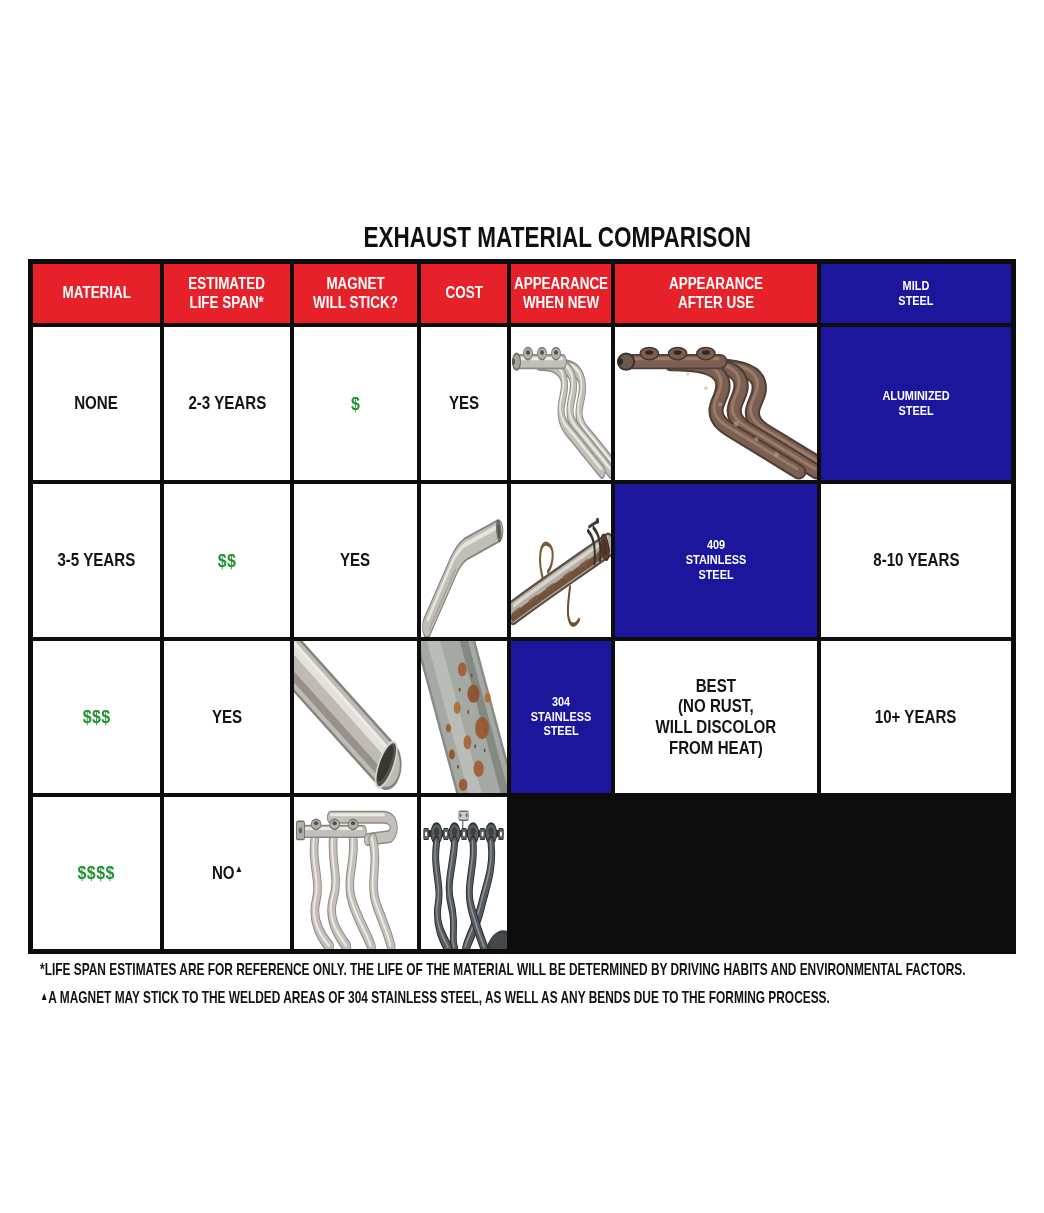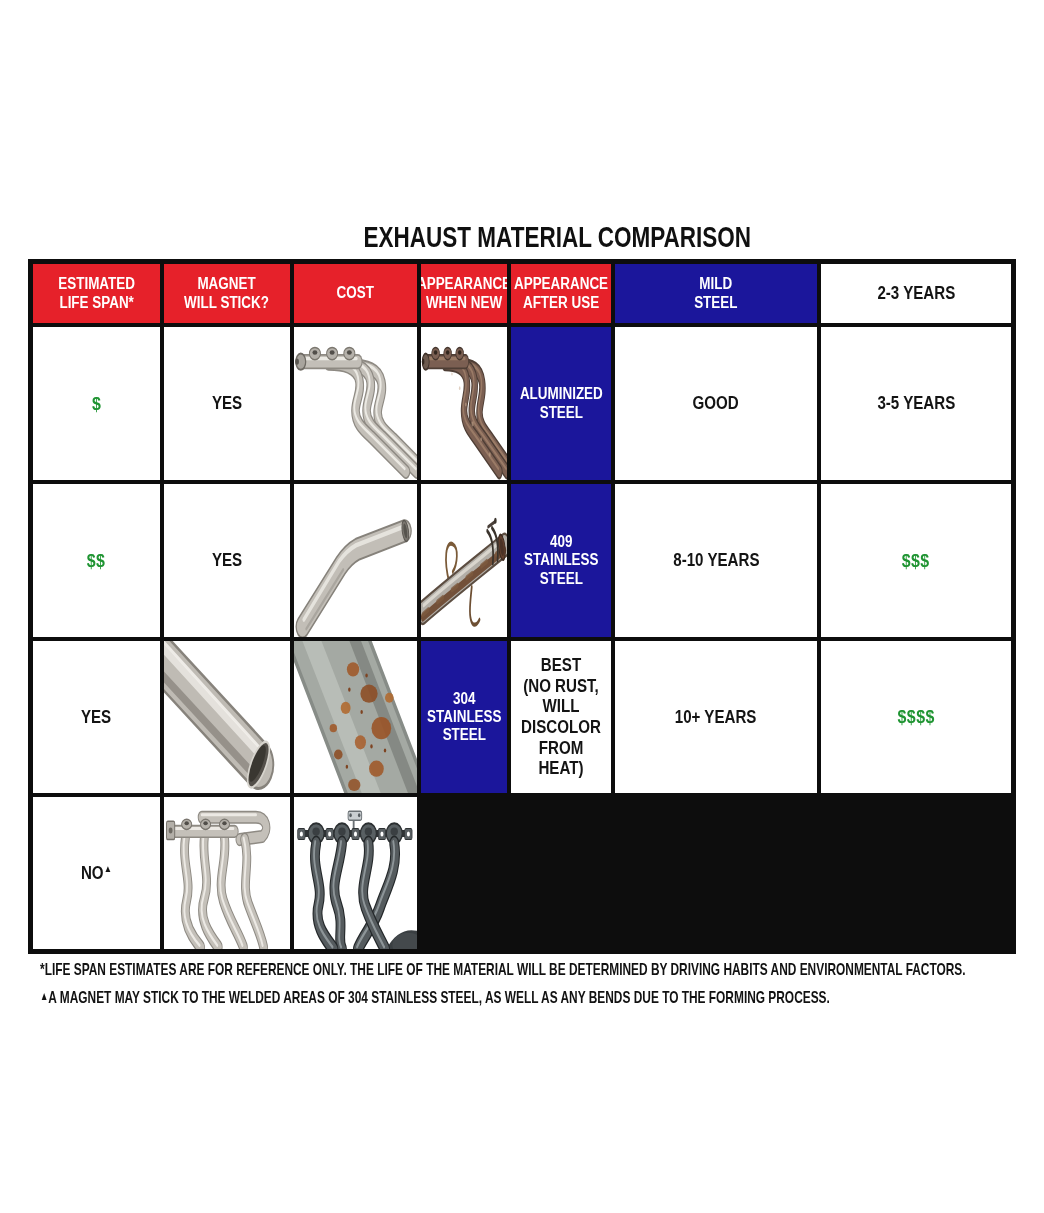--- a/index.html
+++ b/index.html
@@ -9,21 +9,21 @@
         white-space:pre-line;}
   .title{position:absolute;top:220px;left:0;width:100%;text-align:center;font-size:30px;color:#101010;padding-left:35px;}
   .title .cond{transform:scaleX(0.75);}
   .grid{position:absolute;left:28px;top:259px;width:988px;height:695px;box-sizing:border-box;
         background:#0d0d0d;padding:5px;display:grid;gap:4px;
         grid-template-columns:127px 126px 123px 86px 100px 202px 190px;
         grid-template-rows:59px 153px 153px 152px 152px;}
   .cell{background:#ffffff;display:flex;align-items:center;justify-content:center;
         text-align:center;font-size:18px;line-height:1.14;overflow:hidden;}
   .head{background:#e6212a;color:#ffffff;font-size:16px;}
-  .mat{background:#1b169b;color:#ffffff;font-size:16px;}
+  .mat{background:#1b169b;color:#ffffff;font-size:13px;}
   .cost{color:#1f9432;font-size:19px;letter-spacing:.5px;}
   .photo{position:relative;padding:0;}
   .photo svg{position:absolute;left:0;top:0;width:100%;height:100%;}
   .sup{font-size:10px;vertical-align:7px;}
   .footnotes{position:absolute;left:40px;top:957px;width:990px;color:#121212;font-size:17px;line-height:26px;text-align:center;}
   .fn .cond{transform:scaleX(0.7);transform-origin:left center;white-space:nowrap;}
   .fn .marker{display:inline;}
   .fn.small-marker .marker{font-size:12px;vertical-align:3px;}
 </style>
 </head>
@@ -31,20 +31,23 @@
 
 <div class="page">
 
   <div class="title">
     <span class="cond">EXHAUST MATERIAL COMPARISON</span>
   </div>
 
   <div class="grid">
 
     <div class="cell head">
+        <span class="cond">MATERIAL</span>
+      </div>
+    <div class="cell head">
         <span class="cond">ESTIMATED
 LIFE SPAN*</span>
       </div>
     <div class="cell head">
         <span class="cond">MAGNET
 WILL STICK?</span>
       </div>
     <div class="cell head">
         <span class="cond">COST</span>
       </div>
@@ -53,20 +56,23 @@
 WHEN NEW</span>
       </div>
     <div class="cell head">
         <span class="cond">APPEARANCE
 AFTER USE</span>
       </div>
 
     <div class="cell mat">
         <span class="cond">MILD
 STEEL</span>
+      </div>
+    <div class="cell">
+        <span class="cond">NONE</span>
       </div>
     <div class="cell">
         <span class="cond">2-3 YEARS</span>
       </div>
     <div class="cell cost">
         <span class="cond">$</span>
       </div>
     <div class="cell">
         <span class="cond"><span>YES</span><span class="sup"></span></span>
       </div>
@@ -153,23 +159,20 @@
             <circle cx="90" cy="60" r="1.8"></circle>
             <circle cx="160" cy="125" r="2.2"></circle>
             <circle cx="72" cy="46" r="1.6"></circle>
           </g>
       </svg>
     </div>
 
     <div class="cell mat">
         <span class="cond">ALUMINIZED
 STEEL</span>
-      </div>
-    <div class="cell">
-        <span class="cond">GOOD</span>
       </div>
     <div class="cell">
         <span class="cond">3-5 YEARS</span>
       </div>
     <div class="cell cost">
         <span class="cond">$$</span>
       </div>
     <div class="cell">
         <span class="cond"><span>YES</span><span class="sup"></span></span>
       </div>

